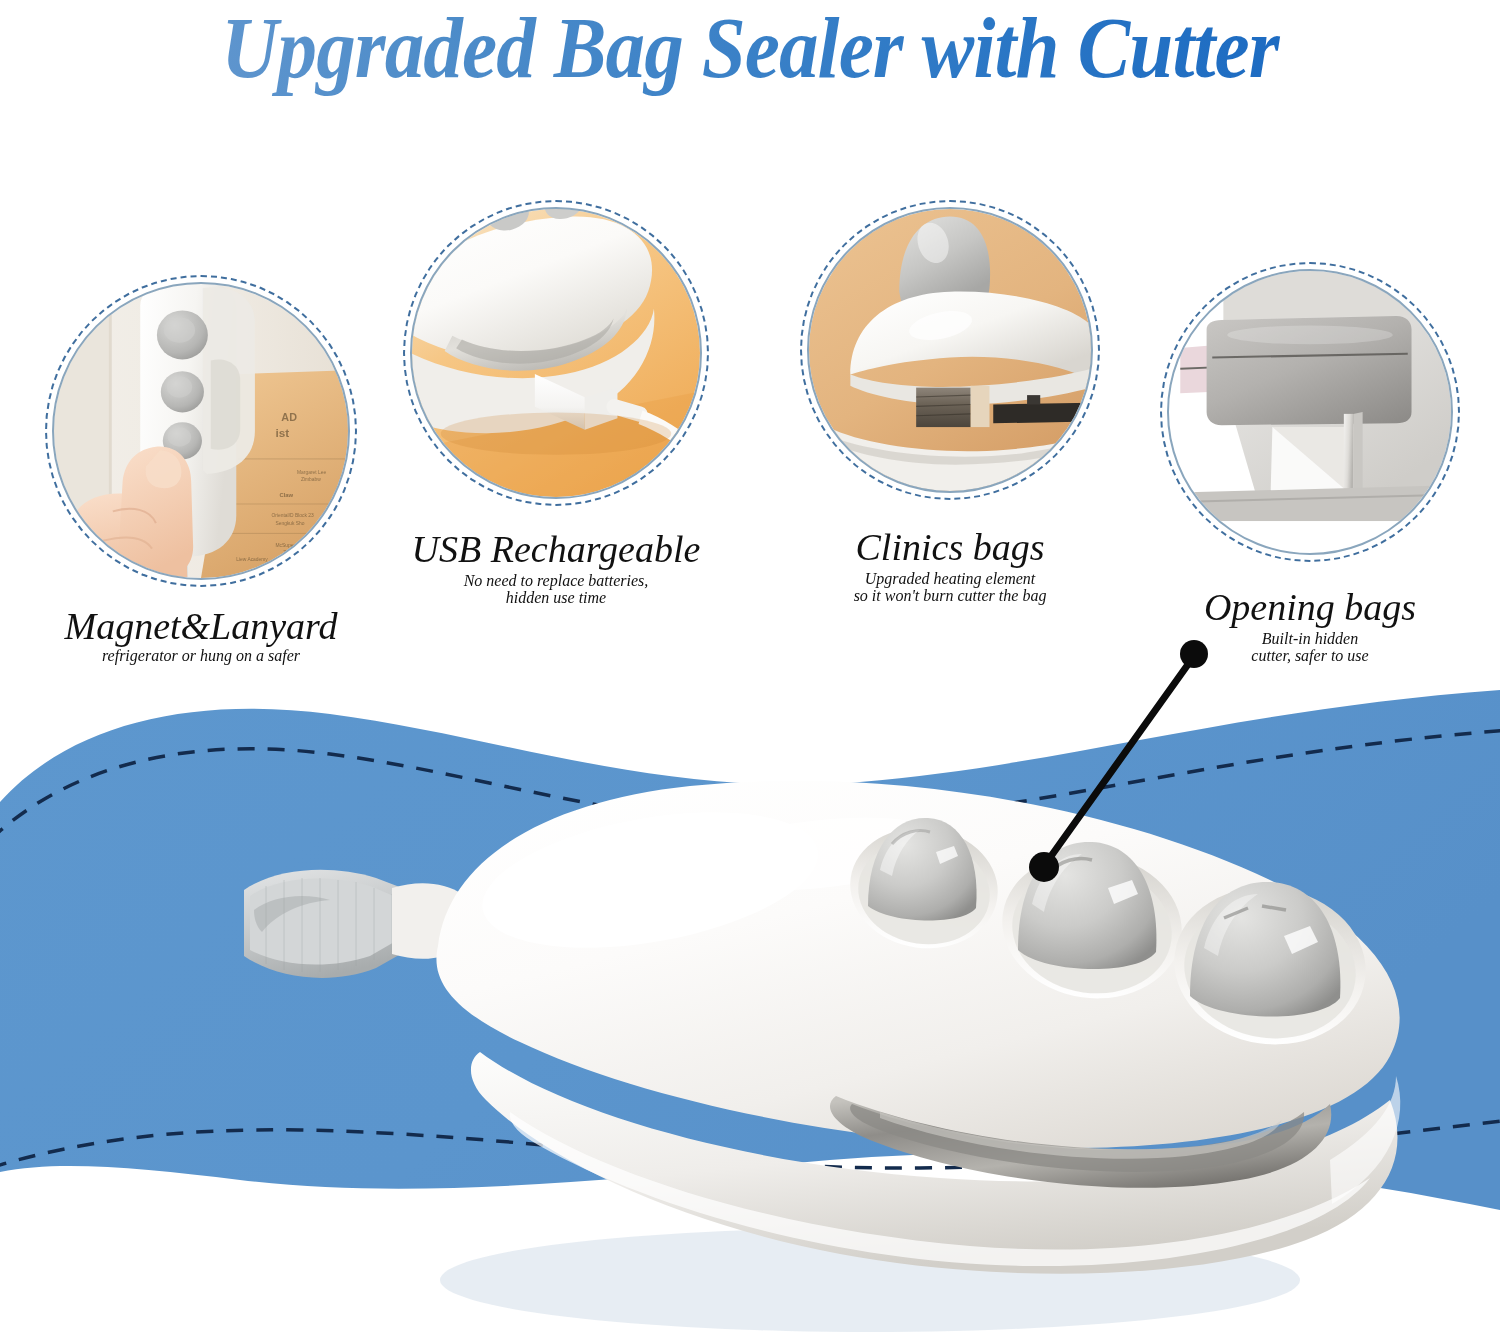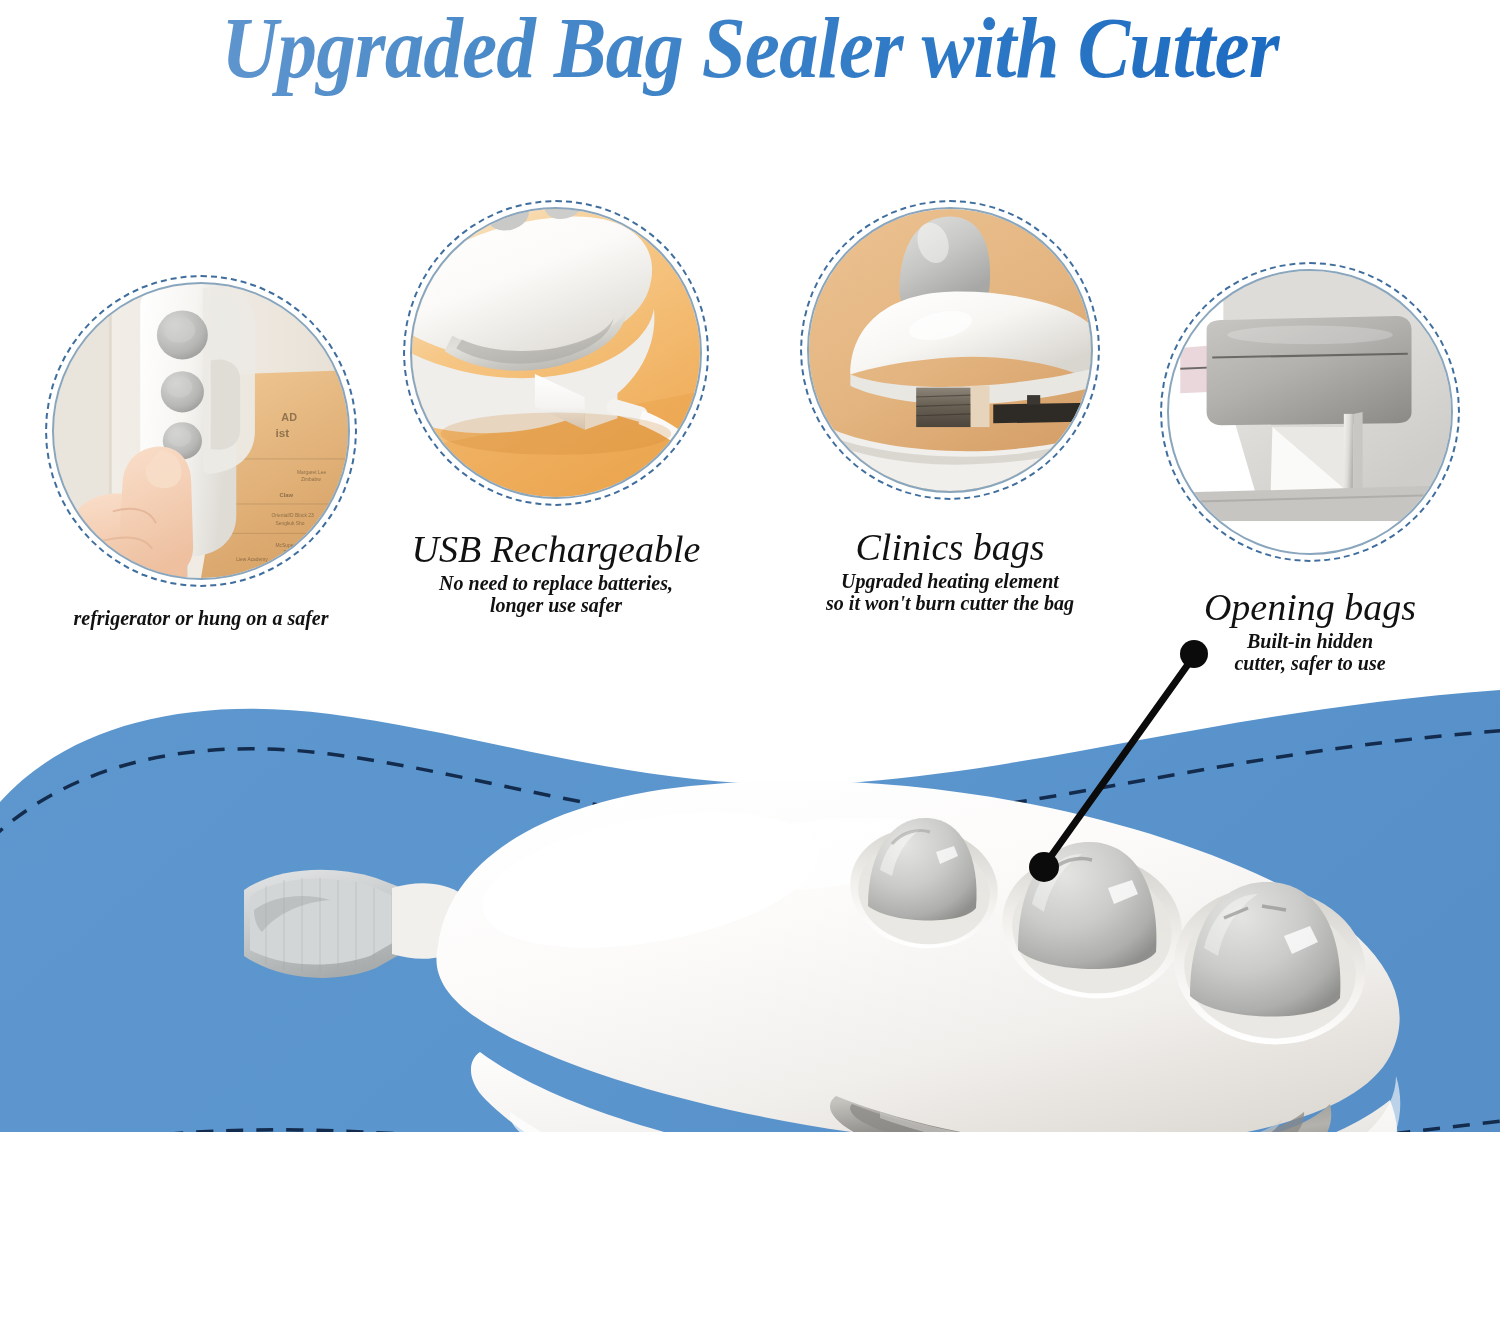--- a/index.html
+++ b/index.html
@@ -1,18 +1,18 @@
 <!DOCTYPE html>
 <html><head>
 <meta charset="utf-8">
 <style>
   html,body{margin:0;padding:0;background:#fff;}
   body{width:1500px;height:1342px;overflow:hidden;
        font-family:"Liberation Serif","DejaVu Serif",serif;}
-  .page{position:relative;width:1500px;height:1132px;background:#ffffff;overflow:hidden;}
+  .page{position:relative;width:1500px;height:1342px;background:#ffffff;overflow:hidden;}
 
   
   .title{
     position:absolute;left:0;top:-4px;width:1500px;height:104px;
     display:flex;align-items:center;justify-content:center;
     font-family:"Liberation Serif","DejaVu Serif",serif;
     font-style:italic;font-weight:700;
     font-size:86px;letter-spacing:-1px;
     white-space:nowrap;
     transform:scaleX(0.92);
@@ -47,21 +47,21 @@
   .photo > .scene{position:absolute;left:0;top:0;width:100%;height:100%;}
 
   
   .cap{position:absolute;text-align:center;color:#111;}
   .cap-title{
     font-family:"Liberation Serif","DejaVu Serif",serif;
     font-style:italic;font-size:38px;line-height:1.04;white-space:nowrap;
   }
   .cap-sub{
     font-family:"Liberation Serif","DejaVu Serif",serif;
-    font-style:italic;font-weight:700;font-size:20px;line-height:1.12;
+    font-style:italic;font-weight:400;font-size:16px;line-height:1.12;
     margin-top:2px;
   }
 
   
   .leader{position:absolute;left:0;top:0;width:1500px;height:1342px;z-index:40;pointer-events:none;}
 
   
   .hero{position:absolute;left:180px;top:760px;width:1260px;height:582px;z-index:20;}
   .hero svg{display:block;}
 </style>
@@ -182,20 +182,21 @@
                    L136,300 Z" fill="url(#sking)"></path>
           <path d="M104,166 C126,164 140,180 140,202 L142,268 C142,288 128,300 108,300
                    L92,300 C76,300 66,288 66,270 L70,202 C72,180 86,168 104,166 Z" fill="url(#sking)"></path>
           <path d="M108,170 C122,170 130,180 130,192 C130,204 120,210 108,208 C96,206 92,196 94,186 Z" fill="#f7ddc8" opacity=".9"></path>
           <path d="M60,232 C80,226 98,230 104,244" stroke="#dca98a" stroke-width="2" fill="none" opacity=".6"></path>
           <path d="M50,262 C74,256 92,258 100,270" stroke="#dca98a" stroke-width="2" fill="none" opacity=".5"></path>
         </svg>
       </div>
     </div>
     <div class="cap" style="left:-40px;top:332px;width:392px;">
+      <div class="cap-title">Magnet&amp;Lanyard</div>
       <div class="cap-sub" style="margin-top:0">refrigerator or hung on a safer</div>
     </div>
   </div>
 
   <div class="feature" style="left:403px;top:200px;width:306px;height:306px;">
     <div class="circle-wrap" style="width:306px;height:306px;">
       <div class="dash-ring"></div>
       <div class="solid-ring"></div>
       <div class="photo">
         <svg class="scene" viewBox="0 0 300 300" xmlns="http://www.w3.org/2000/svg">
@@ -245,21 +246,21 @@
           <rect x="205" y="196" width="44" height="16" rx="8" fill="#f3f2ef" transform="rotate(16 205 196)"></rect>
           <path d="M240,210 C 262,218 280,230 300,246 L300,262 C 276,244 256,232 236,224 Z" fill="#fbfaf8"></path>
 
           <ellipse cx="150" cy="234" rx="120" ry="22" fill="#c9812f" opacity=".22"></ellipse>
         </svg>
       </div>
     </div>
     <div class="cap" style="left:-78px;top:330px;width:462px;">
       <div class="cap-title">USB Rechargeable</div>
       <div class="cap-sub">No need to replace batteries,</div>
-      <div class="cap-sub" style="margin-top:0">longer use safer</div>
+      <div class="cap-sub" style="margin-top:0">hidden use time</div>
     </div>
   </div>
 
   <div class="feature" style="left:800px;top:200px;width:300px;height:300px;">
     <div class="circle-wrap" style="width:300px;height:300px;">
       <div class="dash-ring"></div>
       <div class="solid-ring"></div>
       <div class="photo">
         <svg class="scene" viewBox="0 0 300 300" xmlns="http://www.w3.org/2000/svg">
           <defs>

